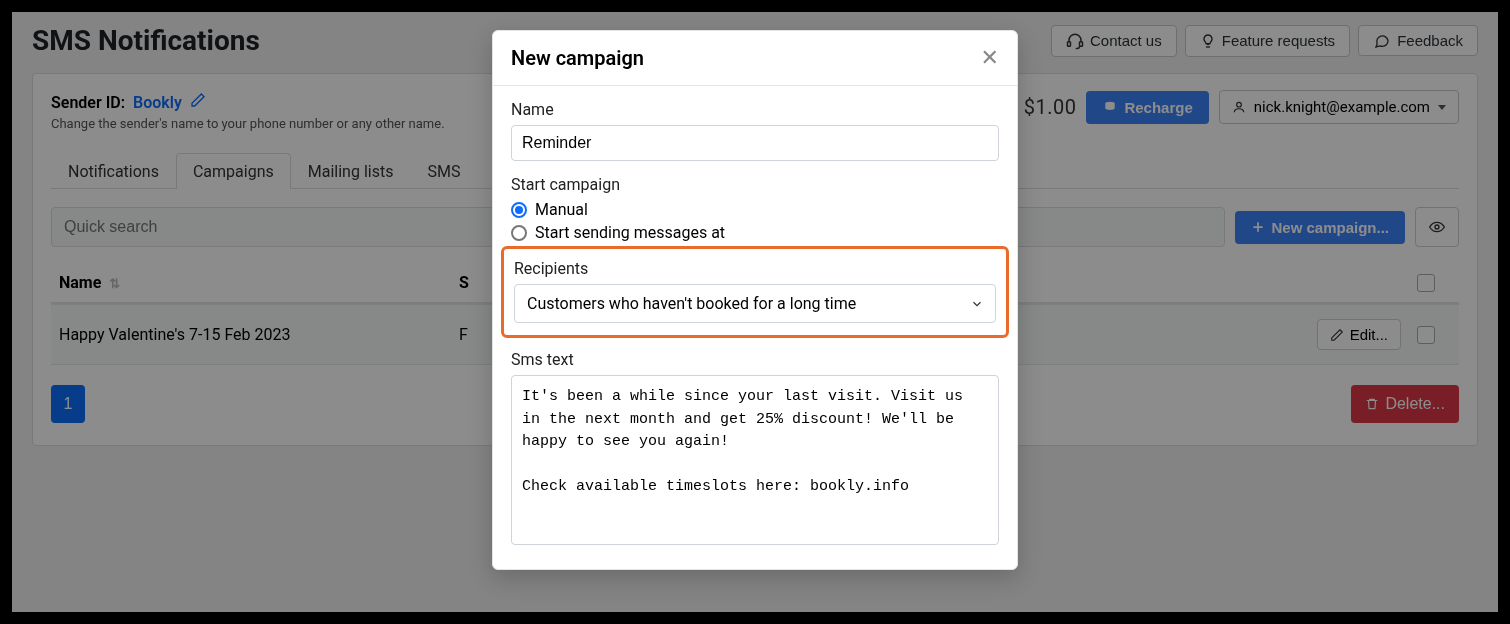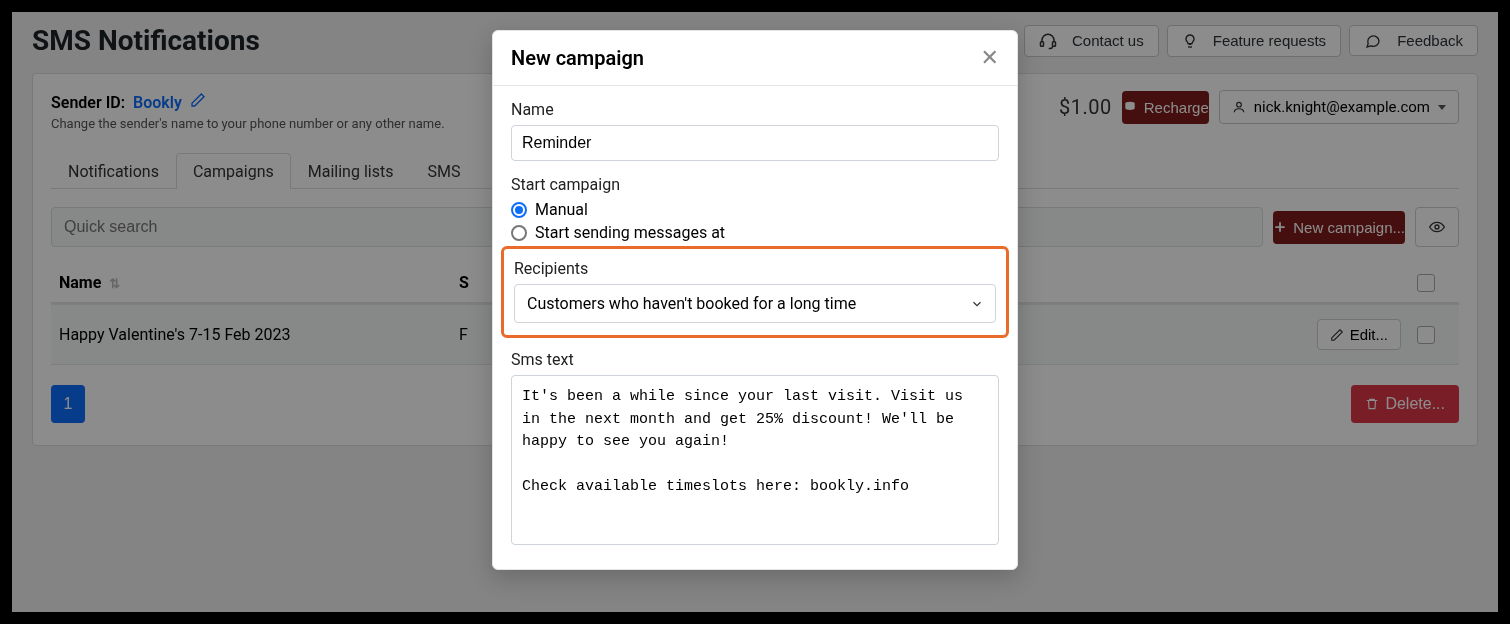--- a/index.html
+++ b/index.html
@@ -24,21 +24,21 @@
   }
   .page-title {
     font-size: 28px;
     font-weight: 700;
     color: #1d2327;
     flex: 1;
   }
   .btn-outline {
     display: inline-flex;
     align-items: center;
-    gap: 15px;
+    gap: 6px;
     background: #fff;
     border: 1px solid #c9c9ca;
     color: #2c3338;
     padding: 6px 14px;
     border-radius: 4px;
     font-size: 15px;
     margin-left: 8px;
     cursor: pointer;
     white-space: nowrap;
   }
@@ -65,27 +65,28 @@
     top: 16px;
     display: flex;
     align-items: center;
     gap: 10px;
   }
   .balance { font-size: 20px; color: #333; font-weight: 400; letter-spacing: .5px; }
   .btn-green {
     display: inline-flex;
     align-items: center;
     gap: 6px;
-    background: #7f1d1d;
+    background: #3b82f6;
     color: #fff;
     border: none;
-    padding: 8px 0;
+    padding: 8px 16px;
     border-radius: 4px;
     font-size: 15px;
     cursor: pointer;
+    font-weight: bold;
   }
   .user-drop {
     display: inline-flex;
     align-items: center;
     gap: 8px;
     background: #fff;
     border: 1px solid #c9c9ca;
     border-radius: 4px;
     padding: 7px 12px;
     font-size: 15px;

